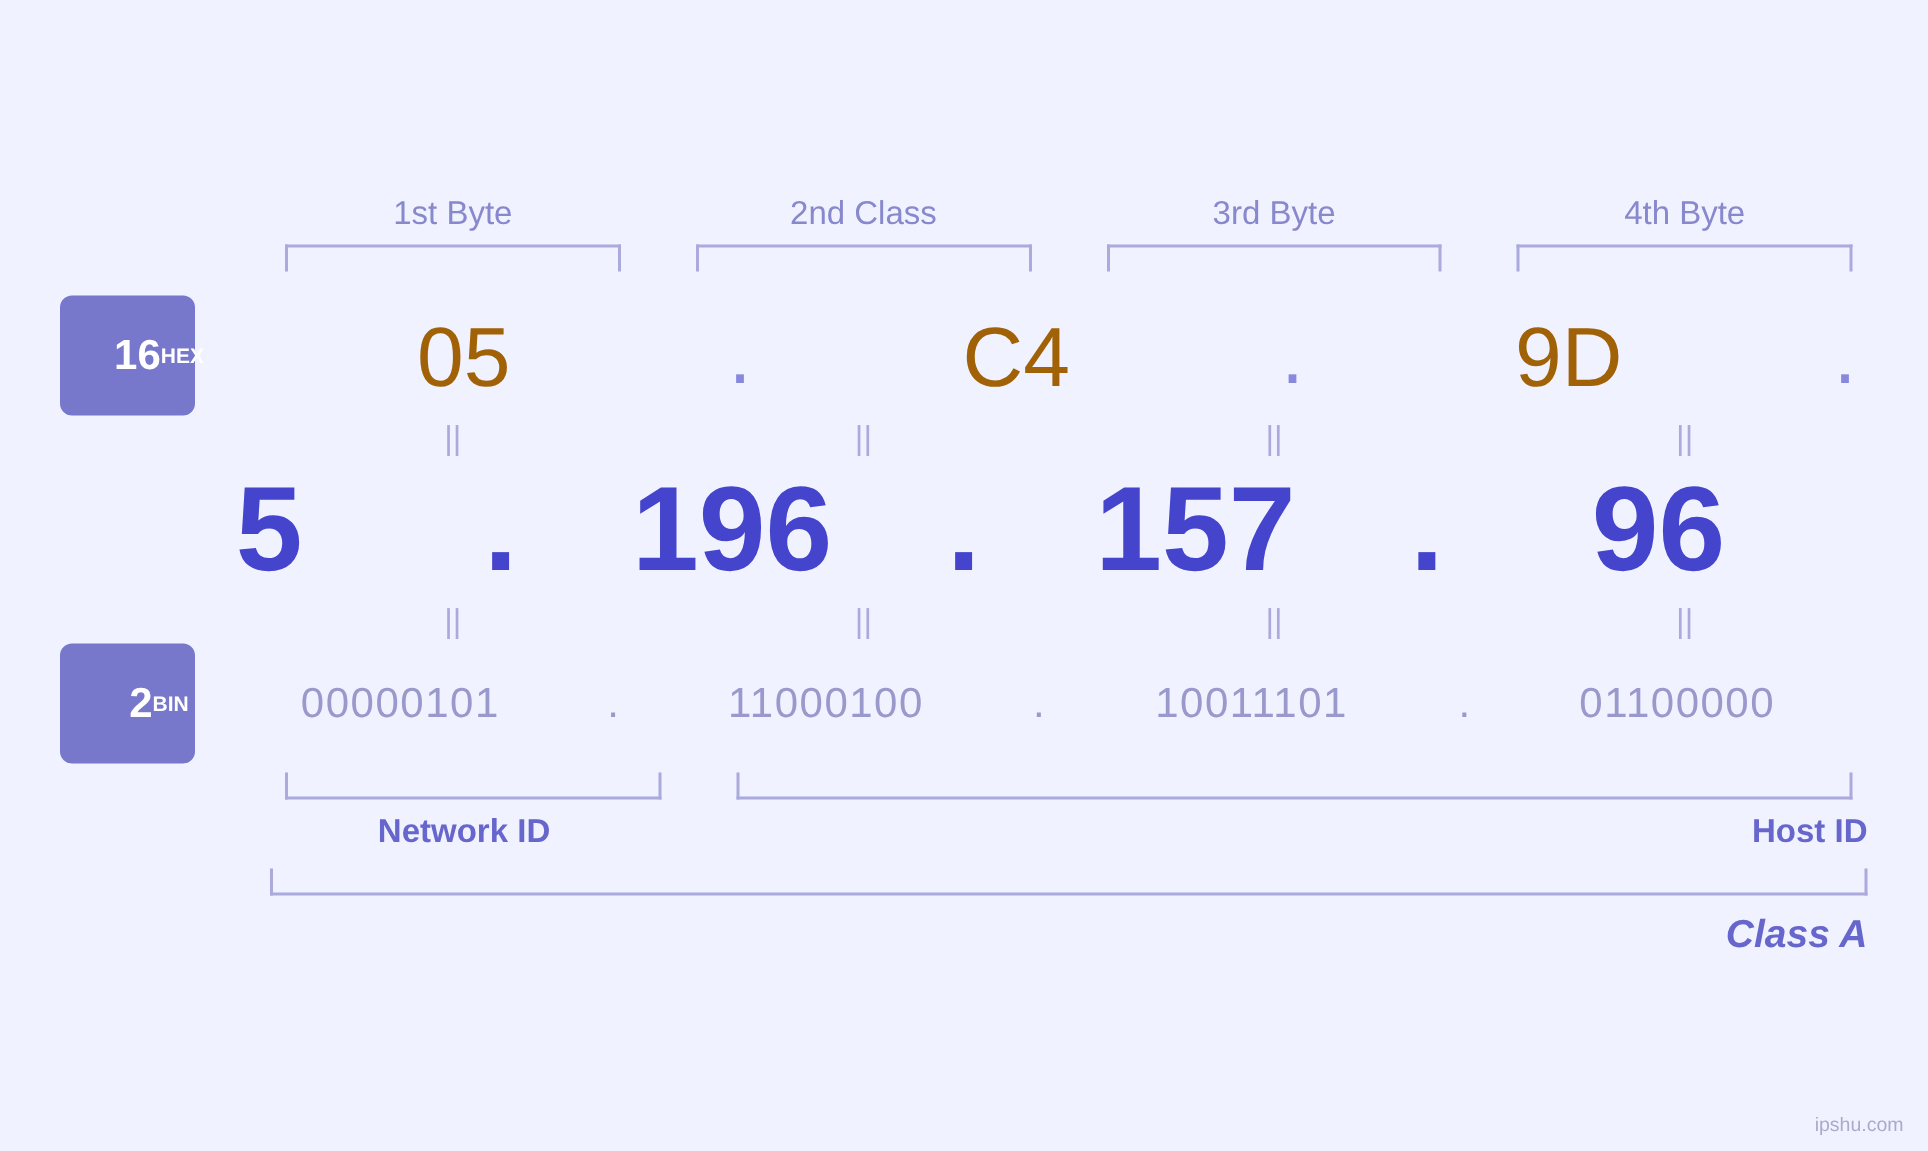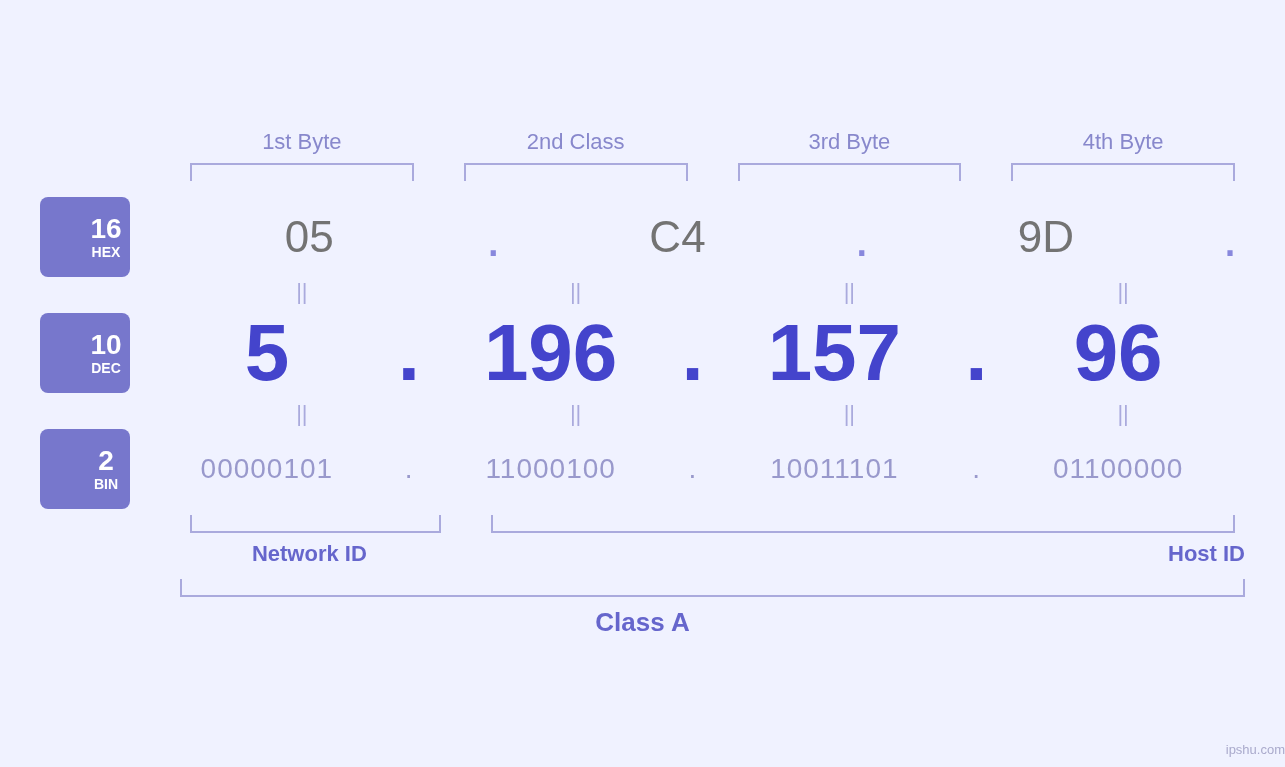--- a/index.html
+++ b/index.html
@@ -64,21 +64,21 @@
       align-items: center;
       margin-bottom: 0;
     }
 
     .base-badge {
       width: 90px;
       height: 80px;
       border-radius: 8px;
       background-color: #7777cc;
       display: flex;
-      flex-direction: column;
+      flex-direction: row;
       align-items: center;
       justify-content: center;
       margin-right: 10px;
       flex-shrink: 0;
       padding-left: 42px;
     }
 
     .base-badge .base-number {
       color: white;
       font-size: 28px;
@@ -98,22 +98,22 @@
       align-items: center;
     }
 
     .byte-cell {
       flex: 1;
       text-align: center;
       position: relative;
     }
 
     .hex-value {
-      color: #737373;
-      font-size: 44px;
+      color: #a16207;
+      font-size: 56px;
       font-weight: 300;
     }
 
     .dec-value {
       color: #4444cc;
       font-size: 80px;
       font-weight: bold;
     }
 
     .bin-value {
@@ -192,35 +192,36 @@
     .class-bracket {
       width: 100%;
       height: 18px;
       border-bottom: 2px solid #aaaadd;
       border-left: 2px solid #aaaadd;
       border-right: 2px solid #aaaadd;
     }
 
     .class-label-row {
       width: 100%;
-      text-align: center;
+      text-align: right;
       margin-top: 10px;
+      font-style: italic;
     }
 
     .class-label {
       color: #6666cc;
       font-size: 26px;
       font-weight: bold;
     }
 
     
     .watermark {
       position: absolute;
       bottom: 10px;
-      right: 0;
+      right: 16px;
       color: #aaaacc;
       font-size: 13px;
     }
 
     
     .row-dot-hex {
       color: #8888dd;
       font-size: 54px;
       width: 30px;
       text-align: center;
@@ -292,24 +293,20 @@
     <div class="equals-cell">||</div>
     <div class="equals-dot-spacer"></div>
     <div class="equals-cell">||</div>
     <div class="equals-dot-spacer"></div>
     <div class="equals-cell">||</div>
     <div class="equals-dot-spacer"></div>
     <div class="equals-cell">||</div>
   </div>
 
   <div class="data-row">
-    <div class="base-badge">
-      <span class="base-number">10</span>
-      <span class="base-label">DEC</span>
-    </div>
     <div class="byte-values-row">
       <div class="byte-cell">
         <span class="dec-value">5</span>
       </div>
       <div class="row-dot-dec">.</div>
       <div class="byte-cell">
         <span class="dec-value">196</span>
       </div>
       <div class="row-dot-dec">.</div>
       <div class="byte-cell">

